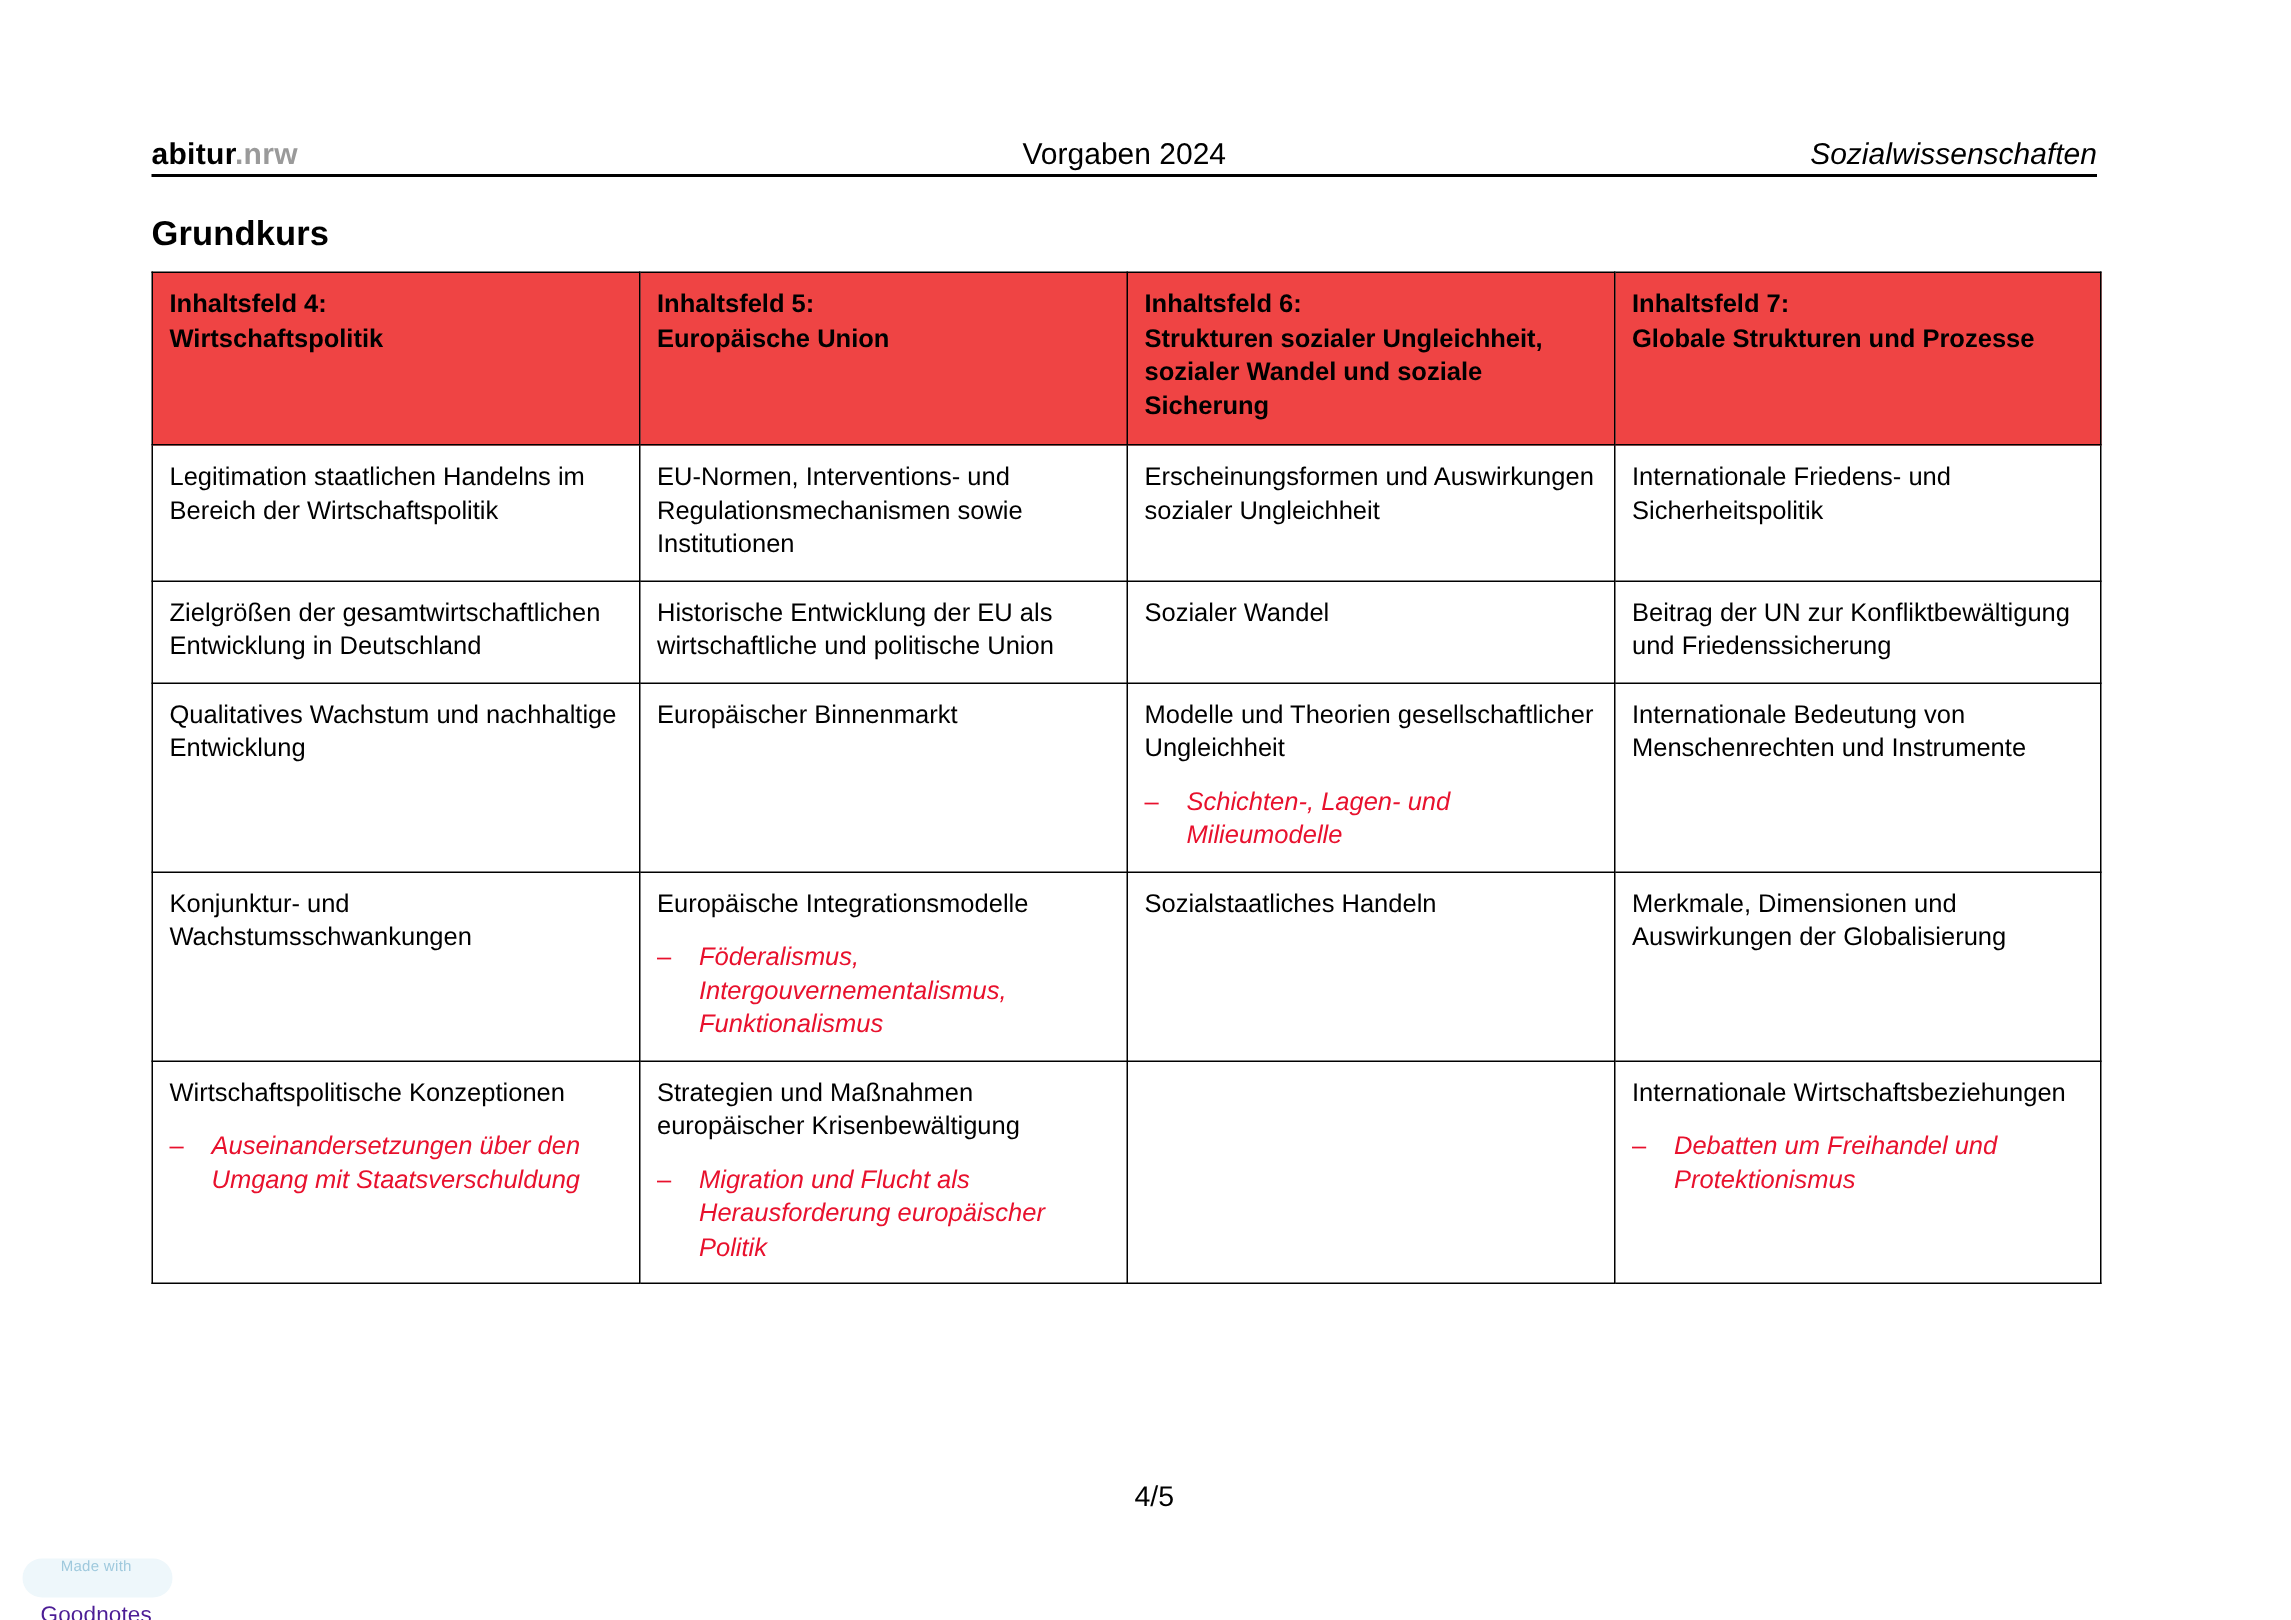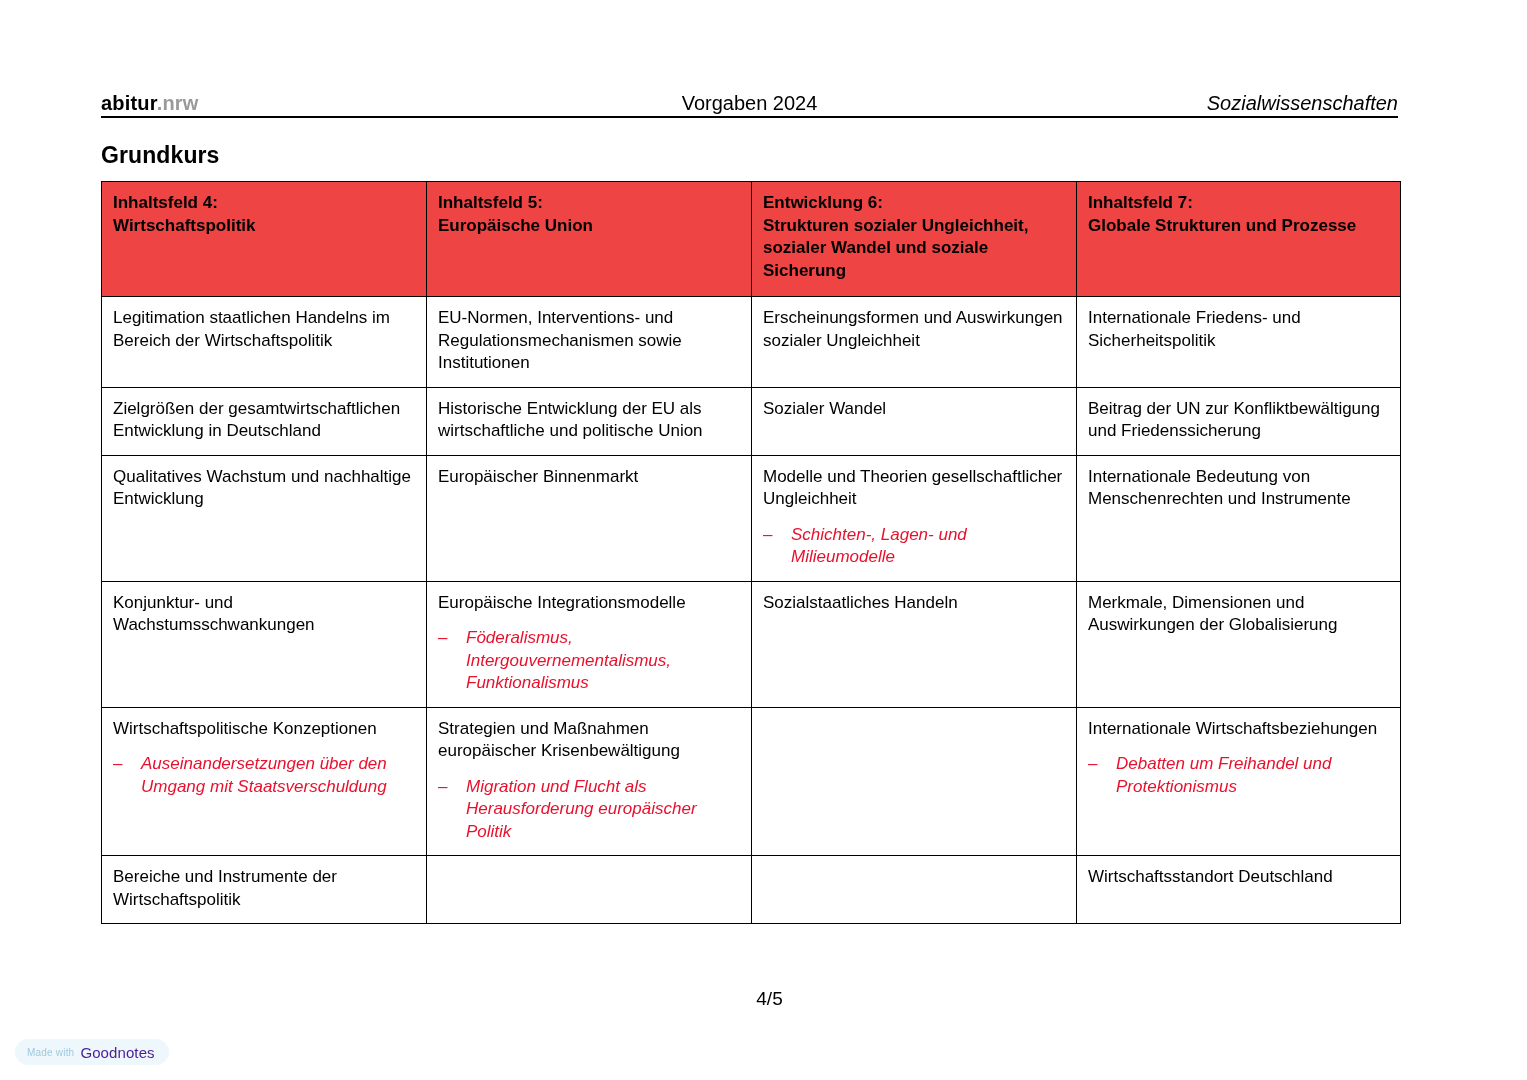--- a/index.html
+++ b/index.html
@@ -153,21 +153,22 @@
   .goodnotes-badge {
     position: absolute;
     left: 15px;
     top: 1039px;
     height: 26px;
     padding: 0 14px 0 12px;
     border-radius: 13px;
     background: #eef7fb;
     display: flex;
     align-items: center;
-    gap: 6px;
+    gap: 18px;
+    flex-direction: column;
   }
   .gn-made {
     font-size: 10px;
     color: #9fc9dd;
     letter-spacing: 0.2px;
   }
   .gn-name {
     font-size: 15px;
     color: #4c1d95;
     letter-spacing: 0.1px;
@@ -197,21 +198,21 @@
       <tr>
         <th>
           <span class="hdr-line">Inhaltsfeld 4:</span>
           <span class="hdr-line wrap">Wirtschaftspolitik</span>
         </th>
         <th>
           <span class="hdr-line">Inhaltsfeld 5:</span>
           <span class="hdr-line wrap">Europäische Union</span>
         </th>
         <th>
-          <span class="hdr-line">Entwicklung 6:</span>
+          <span class="hdr-line">Inhaltsfeld 6:</span>
           <span class="hdr-line wrap">Strukturen sozialer Ungleichheit, sozialer Wandel und soziale Sicherung</span>
         </th>
         <th>
           <span class="hdr-line">Inhaltsfeld 7:</span>
           <span class="hdr-line wrap">Globale Strukturen und Prozesse</span>
         </th>
       </tr>
     </thead>
     <tbody>
         <tr>
@@ -307,34 +308,20 @@
           <td>
             <span class="cell-main">Internationale Wirtschaftsbeziehungen</span>
             <ul class="sub-list">
               <li class="sub-item">
                 <span class="sub-dash">–</span>
                 <span class="sub-text">Debatten um Freihandel und Protektionismus</span>
               </li>
             </ul>
           </td>
         </tr>
-        <tr>
-          <td>
-            <span class="cell-main">Bereiche und Instrumente der Wirtschaftspolitik</span>
-          </td>
-          <td>
-            <span class="cell-main"></span>
-          </td>
-          <td>
-            <span class="cell-main"></span>
-          </td>
-          <td>
-            <span class="cell-main">Wirtschaftsstandort Deutschland</span>
-          </td>
-        </tr>
       </tbody>
   </table>
 
   <div class="page-number">4/5</div>
 
   <div class="goodnotes-badge">
     <span class="gn-made">Made with</span>
     <span class="gn-name">Goodnotes</span>
   </div>
 

